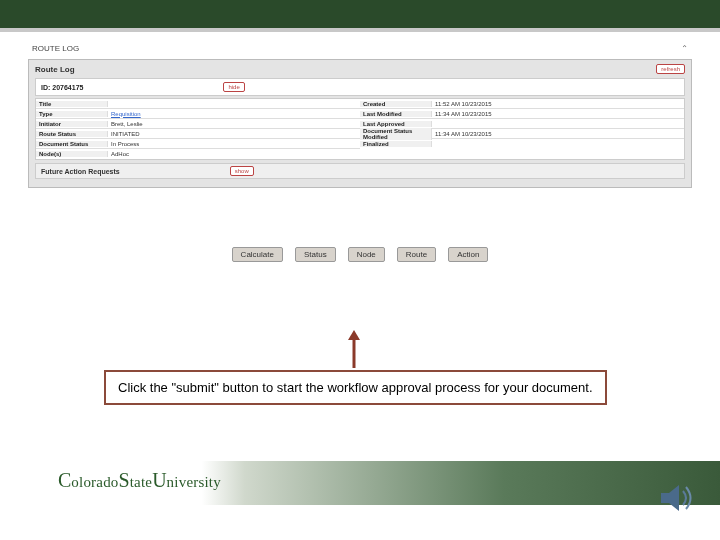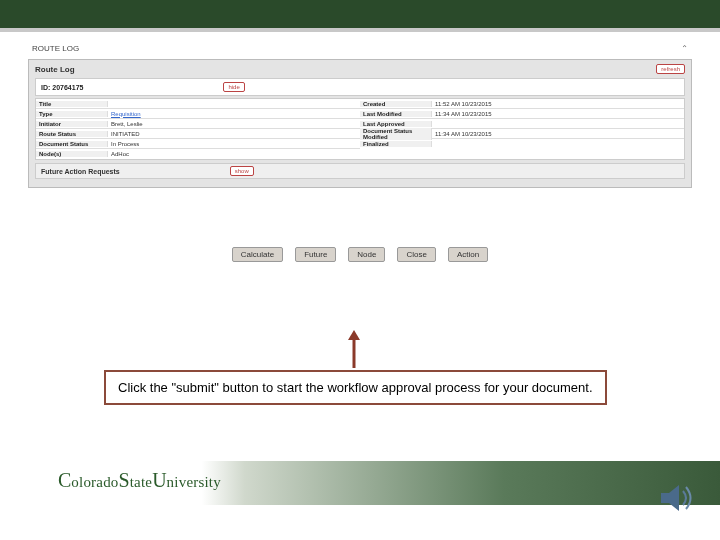--- a/index.html
+++ b/index.html
@@ -125,21 +125,21 @@
           </div>
         </div>
     </div>
 
     <div class="future-row">
       <span class="future-label">Future Action Requests</span>
       <button class="show-btn">show</button>
     </div>
   </div>
 
-  <div class="action-buttons" id="action-buttons"><span class="action-btn">Calculate</span><span class="action-btn">Future</span><span class="action-btn">Node</span><span class="action-btn">Close</span><span class="action-btn">Action</span></div>
+  <div class="action-buttons" id="action-buttons"><span class="action-btn">Calculate</span><span class="action-btn">Status</span><span class="action-btn">Node</span><span class="action-btn">Route</span><span class="action-btn">Action</span></div>
 </div>
 
 <svg class="arrow-svg" width="20" height="38">
   <line x1="10" y1="38" x2="10" y2="6" stroke="#8b3a2a" stroke-width="3"></line>
   <polygon points="10,0 4,10 16,10" fill="#8b3a2a"></polygon>
 </svg>
 
 <div class="callout-box">
   <div class="callout-text">Click the "submit" button to start the workflow approval process for your document.</div>
 </div>

